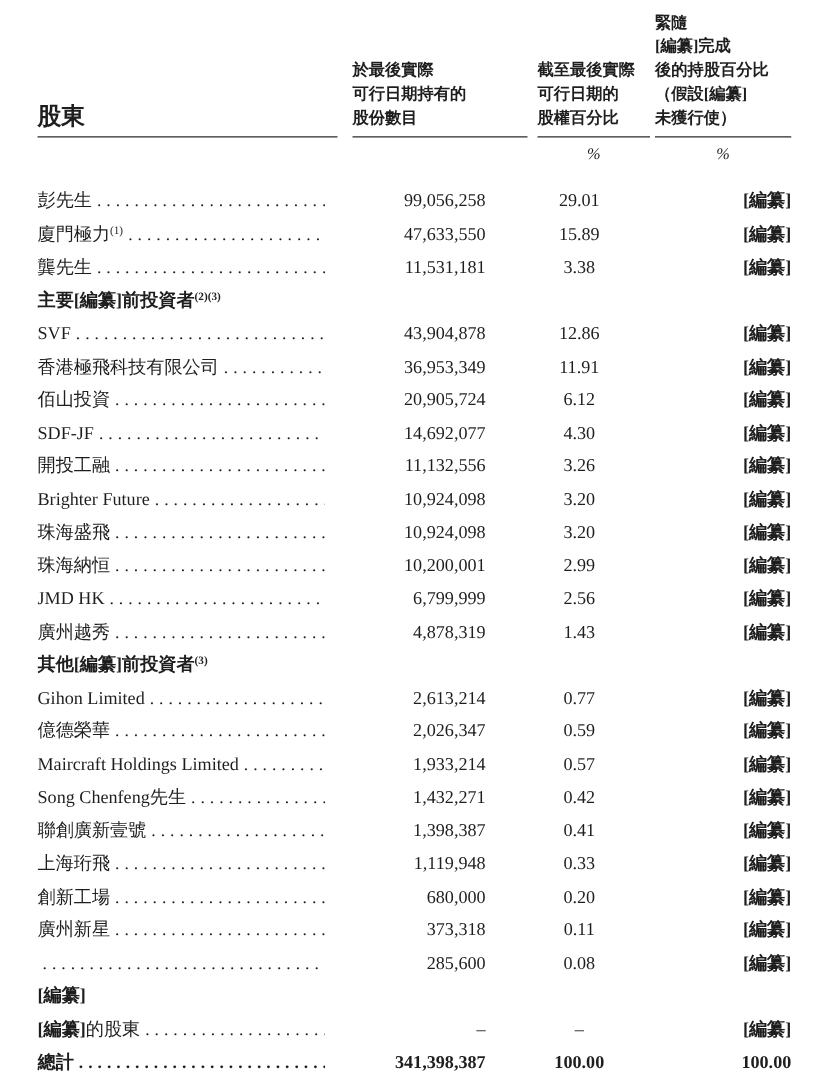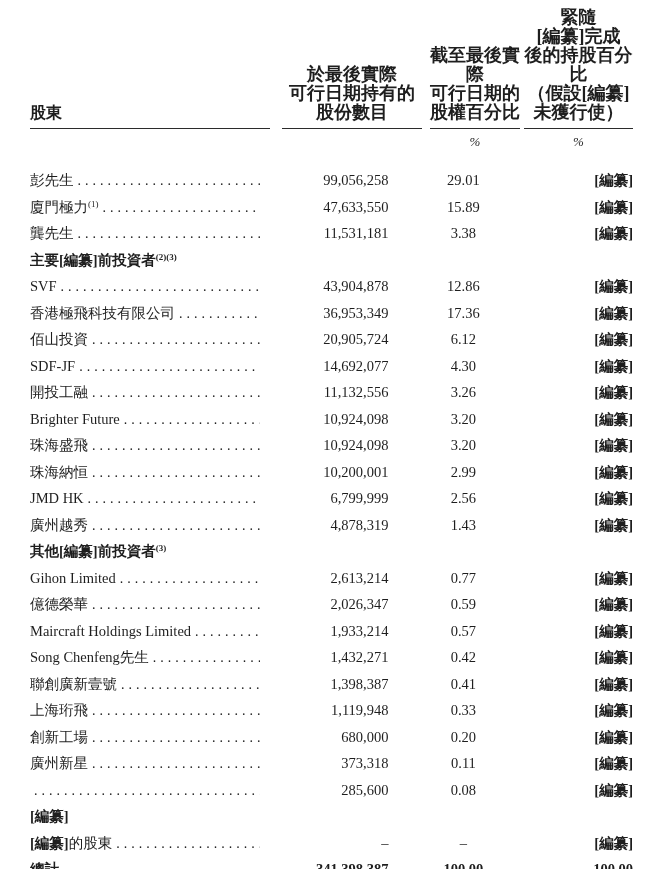--- a/index.html
+++ b/index.html
@@ -12,26 +12,26 @@
     font-family: "Liberation Serif", "DejaVu Serif", serif;
     padding: 8px 27px 0 30px;
     overflow: hidden;
   }
   
   .thead { display: flex; align-items: flex-end; }
   .h-cell {
     border-bottom: 1.5px solid #2b2b2b;
     padding-bottom: 6px;
     font-weight: bold;
-    font-size: 18px;
+    font-size: 13px;
     line-height: 19px;
-    text-align: center;
+    text-align: left;
     box-sizing: border-box;
   }
-  .h-name  { width: 240px; text-align: left; font-size: 16px; }
+  .h-name  { width: 240px; text-align: left; font-size: 19px; }
   .h-shares{ width: 140px; }
   .h-pct   { width: 90px; font-family: Liberation Serif, serif; }
   .h-post  { width: 109px; }
   .h-gap1  { width: 12px; }
   .h-gap2  { width: 8px; }
   .h-gap3  { width: 4px; }
   
   .pct-row { display: flex; margin-top: 5px; }
   .pct-spacer1 { width: 400px; }
   .pct-cell { font-style: italic; font-size: 13px; text-align: center; }
@@ -180,21 +180,21 @@
       </div>
 
       <div class="row row-data">
         <div class="cell-name">
           <span class="bold-prefix"></span>
           <span>香港極飛科技有限公司</span>
           <span class="name-sup"></span>
           <span class="dots"></span>
         </div>
         <div class="cell-shares">36,953,349</div>
-        <div class="cell-pct">17.36</div>
+        <div class="cell-pct">11.91</div>
         <div class="cell-post">[編纂]</div>
       </div>
 
       <div class="row row-data">
         <div class="cell-name">
           <span class="bold-prefix"></span>
           <span>佰山投資</span>
           <span class="name-sup"></span>
           <span class="dots"></span>
         </div>

